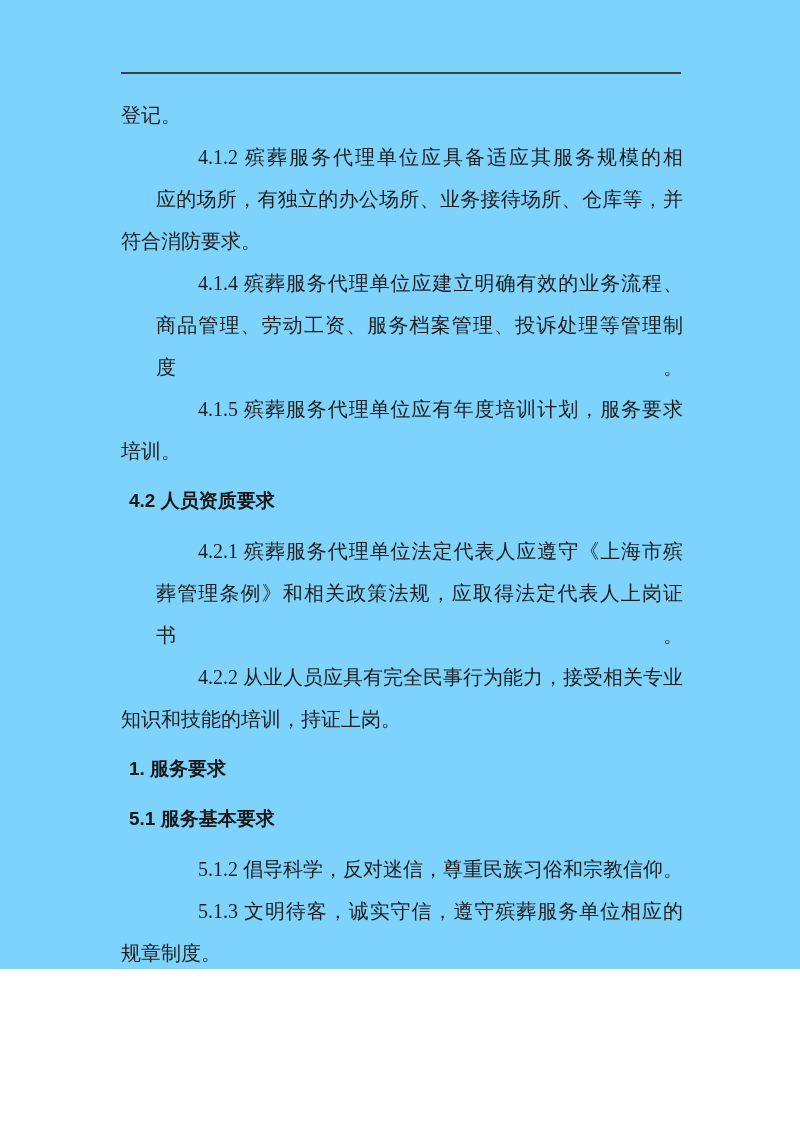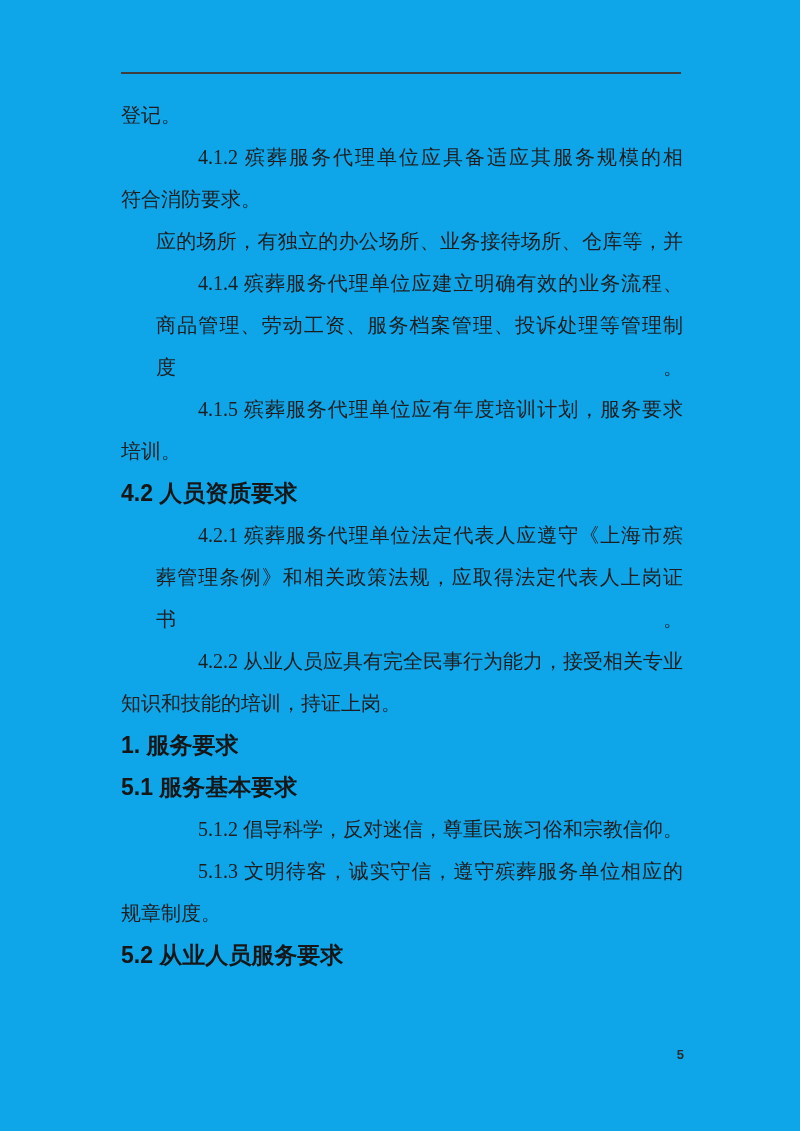--- a/index.html
+++ b/index.html
@@ -3,22 +3,22 @@
 <meta charset="utf-8">
 <style>
   html, body {
     margin: 0;
     padding: 0;
     background: #ffffff;
   }
   .page {
     position: relative;
     width: 800px;
-    height: 1131px;
-    background: #0ea5e9;
+    height: 969px;
+    background: #7dd3fc;
     overflow: hidden;
   }
   .header-rule {
     position: absolute;
     left: 121px;
     top: 72px;
     width: 560px;
     height: 2px;
     background: #3f3f3f;
   }
@@ -43,25 +43,25 @@
   .line.justify {
     white-space: normal;
     text-align: justify;
     text-align-last: justify;
     margin-left: 35px;
   }
   .line.indent {
     text-indent: 42px;
   }
   .heading {
-    margin: 0;
+    margin: 8px;
     padding: 0;
     font-family: "Liberation Sans", "DejaVu Sans", sans-serif;
     font-weight: bold;
-    font-size: 23px;
+    font-size: 19px;
     line-height: 42px;
     color: #161616;
     white-space: nowrap;
   }
   .footer {
     position: absolute;
     top: 1046px;
     right: 116px;
     font-family: "Liberation Sans", "DejaVu Sans", sans-serif;
     font-size: 13px;
@@ -74,22 +74,22 @@
 <body>
 
 <div class="page">
   <div class="header-rule"></div>
   <main class="content">
       <p class="para">
         <span class="line">登记。</span>
       </p>
       <p class="para">
         <span class="line indent justify">4.1.2 殡葬服务代理单位应具备适应其服务规模的相</span>
+        <span class="line justify">应的场所，有独立的办公场所、业务接待场所、仓库等，并</span>
         <span class="line">符合消防要求。</span>
-        <span class="line justify">应的场所，有独立的办公场所、业务接待场所、仓库等，并</span>
       </p>
       <p class="para">
         <span class="line indent justify">4.1.4 殡葬服务代理单位应建立明确有效的业务流程、</span>
         <span class="line justify">商品管理、劳动工资、服务档案管理、投诉处理等管理制度。</span>
       </p>
       <p class="para">
         <span class="line indent justify">4.1.5 殡葬服务代理单位应有年度培训计划，服务要求</span>
         <span class="line">培训。</span>
       </p>
       <h2 class="heading">4.2 人员资质要求</h2>

